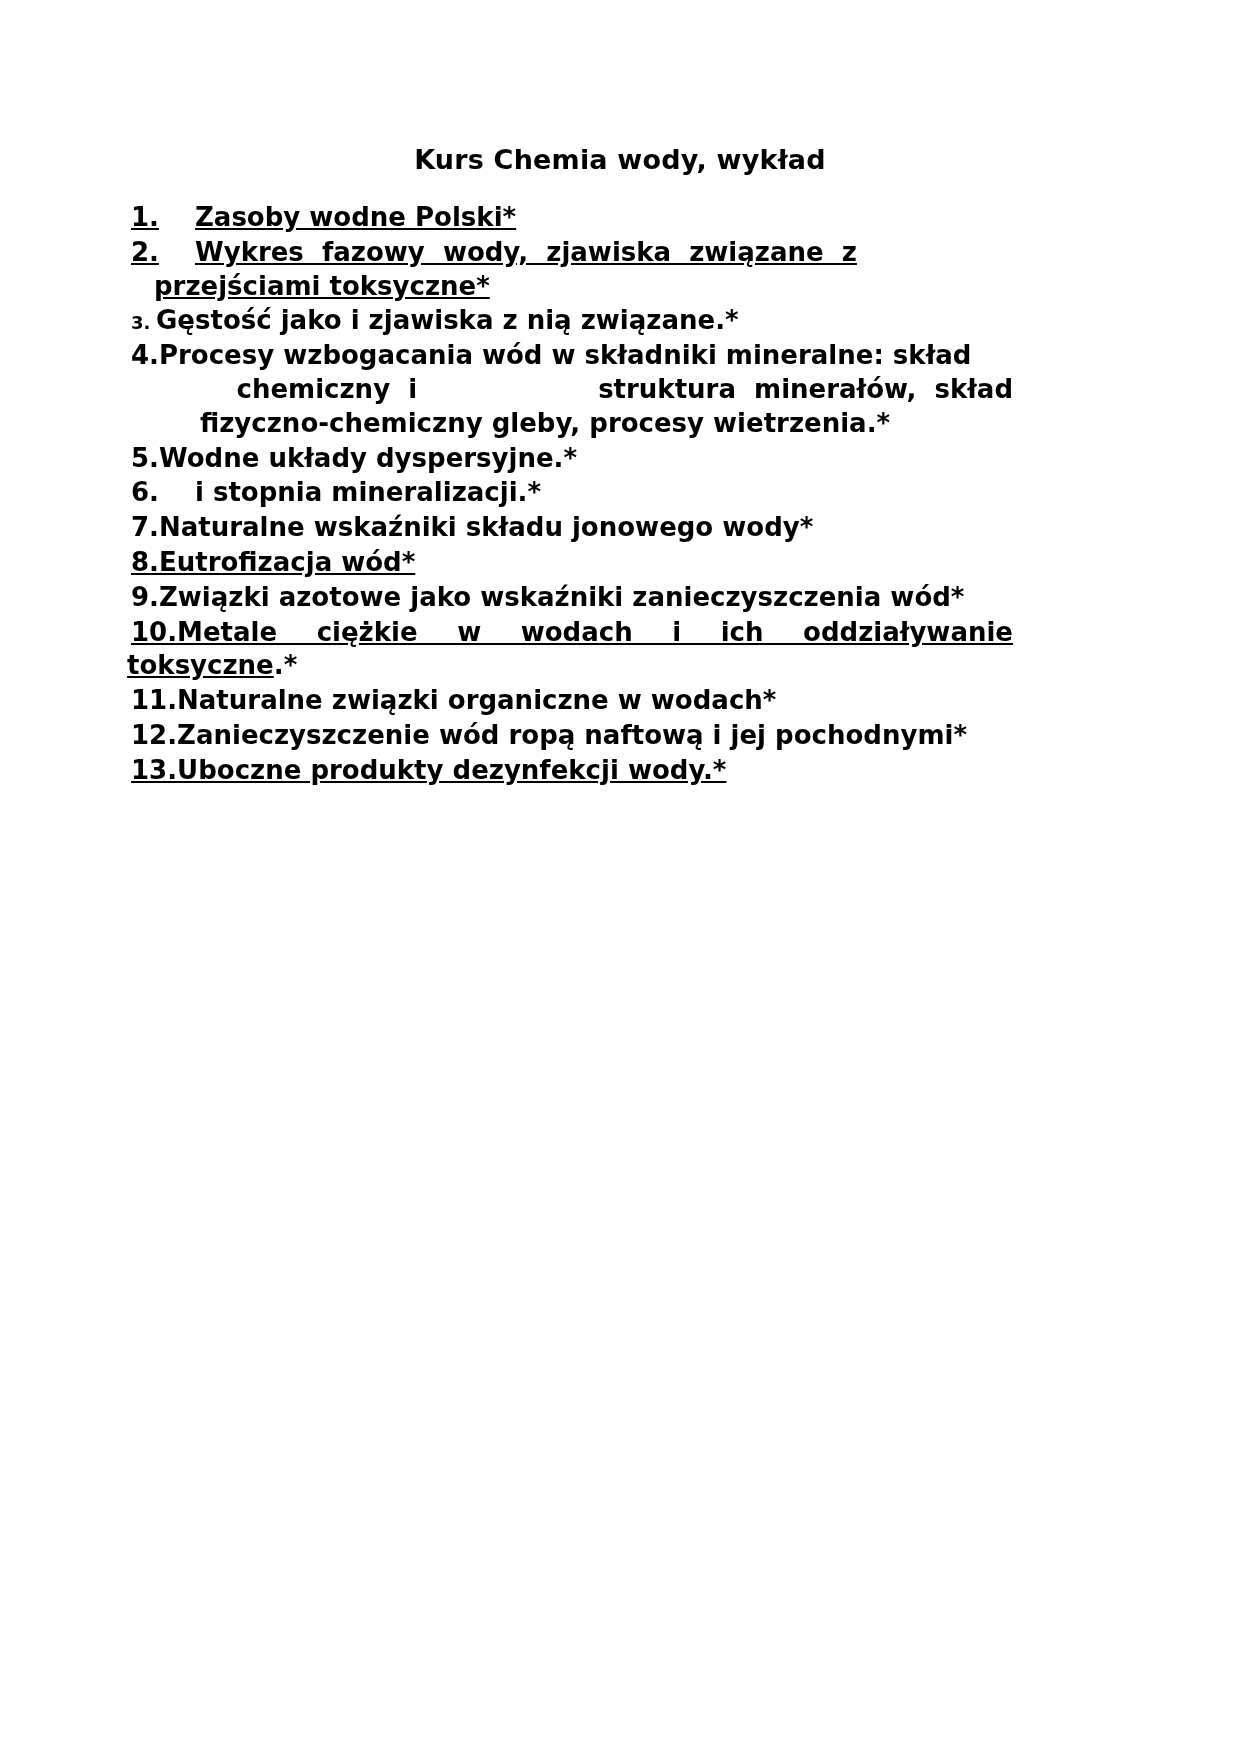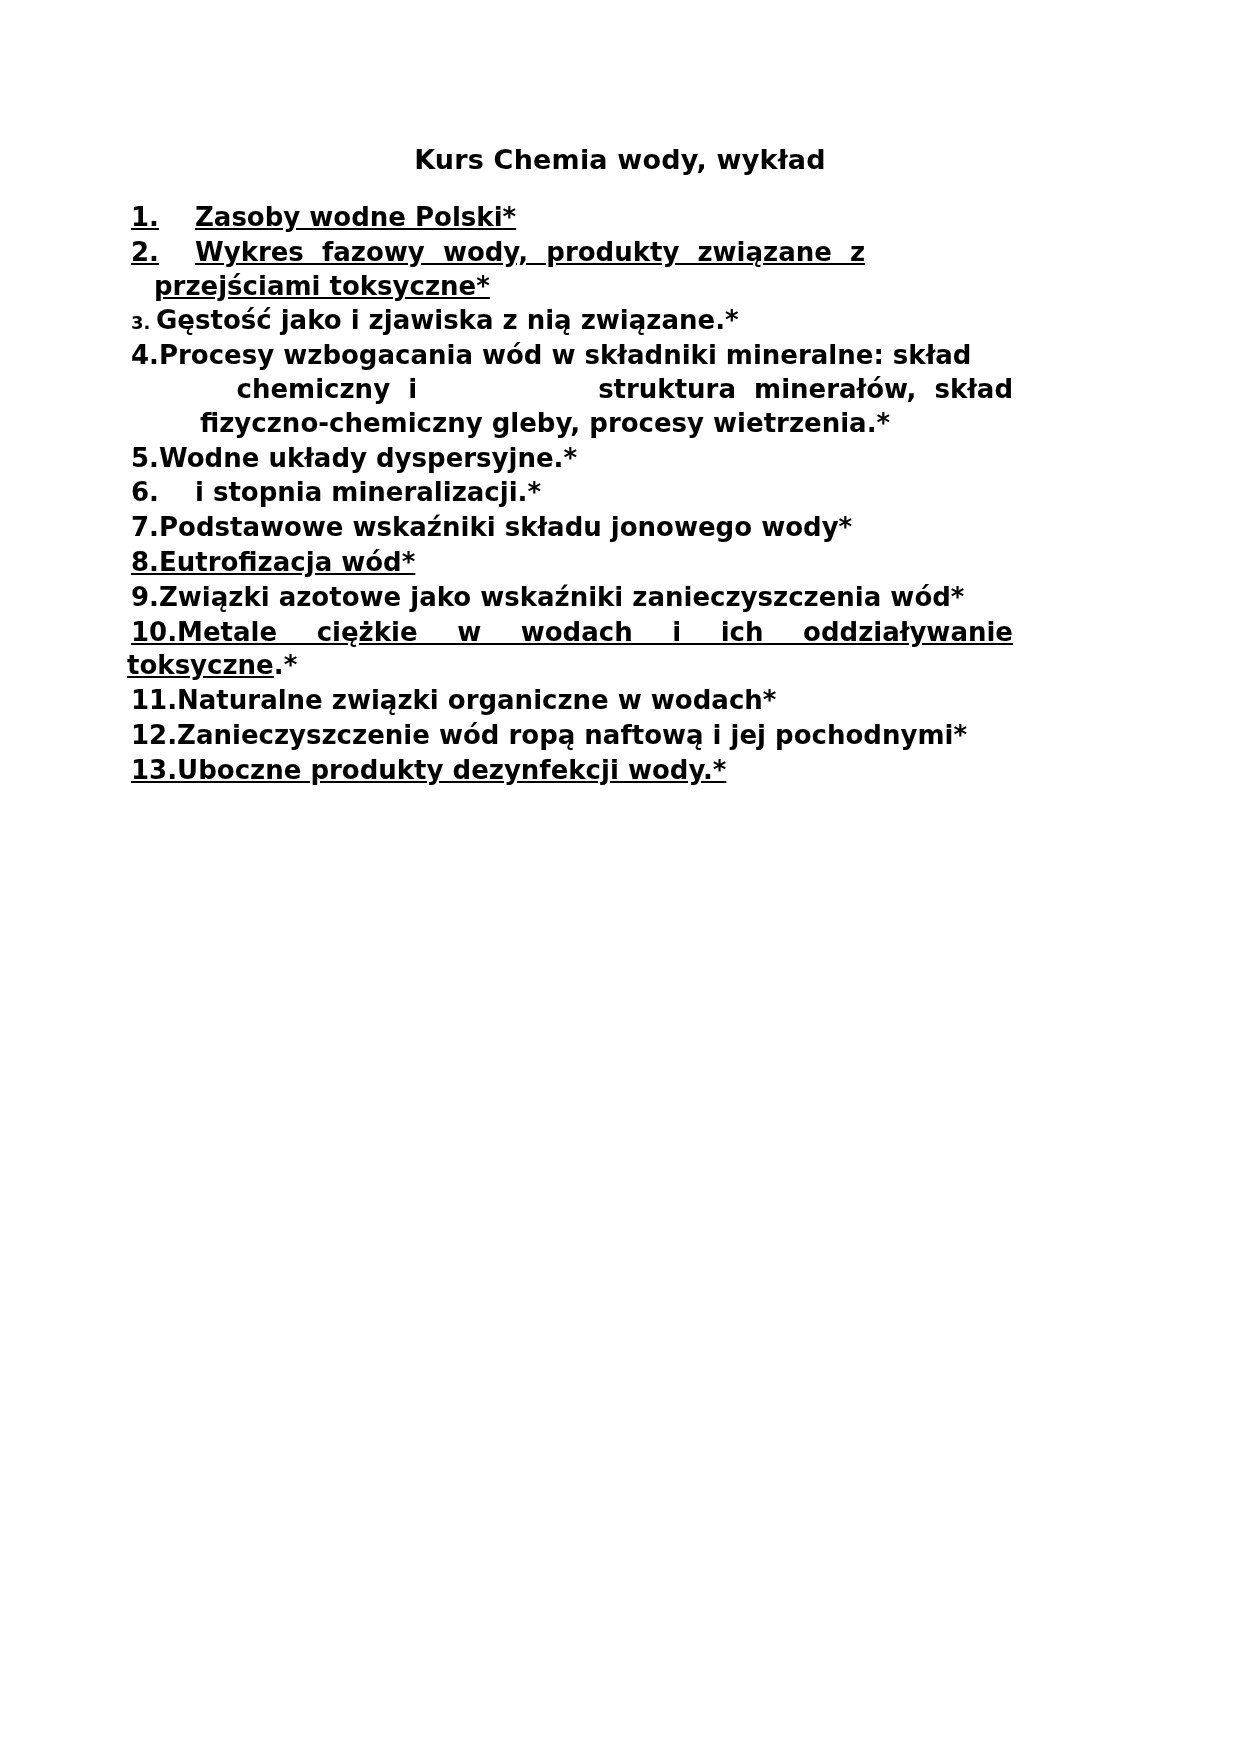--- a/index.html
+++ b/index.html
@@ -103,21 +103,21 @@
     <div class="item wide-gap">
       <span class="num u">1.</span>
       <span class="body">
         <span class="line u">Zasoby wodne Polski*</span>
       </span>
     </div>
 
     <div class="item wide-gap">
       <span class="num u">2.</span>
       <span class="body">
-        <span class="line just u">Wykres  fazowy  wody,  produkty  związane  z</span>
+        <span class="line just u">Wykres  fazowy  wody,  zjawiska  związane  z</span>
         <span class="line u cont-left" style="display:block;">przejściami toksyczne*</span>
       </span>
     </div>
 
     <div class="item small-num">
       <span class="num">3.</span>
       <span class="body">
         <span class="line">Gęstość jako i zjawiska z nią związane.*</span>
       </span>
     </div>
@@ -141,21 +141,21 @@
     <div class="item">
       <span class="num">6.</span>
       <span class="body">
         <span class="line indent2" style="display:block;">i stopnia mineralizacji.*</span>
       </span>
     </div>
 
     <div class="item">
       <span class="num">7.</span>
       <span class="body">
-        <span class="line">Podstawowe wskaźniki składu jonowego wody*</span>
+        <span class="line">Naturalne wskaźniki składu jonowego wody*</span>
       </span>
     </div>
 
     <div class="item">
       <span class="num u">8.</span>
       <span class="body">
         <span class="line u">Eutrofizacja wód*</span>
       </span>
     </div>
 

